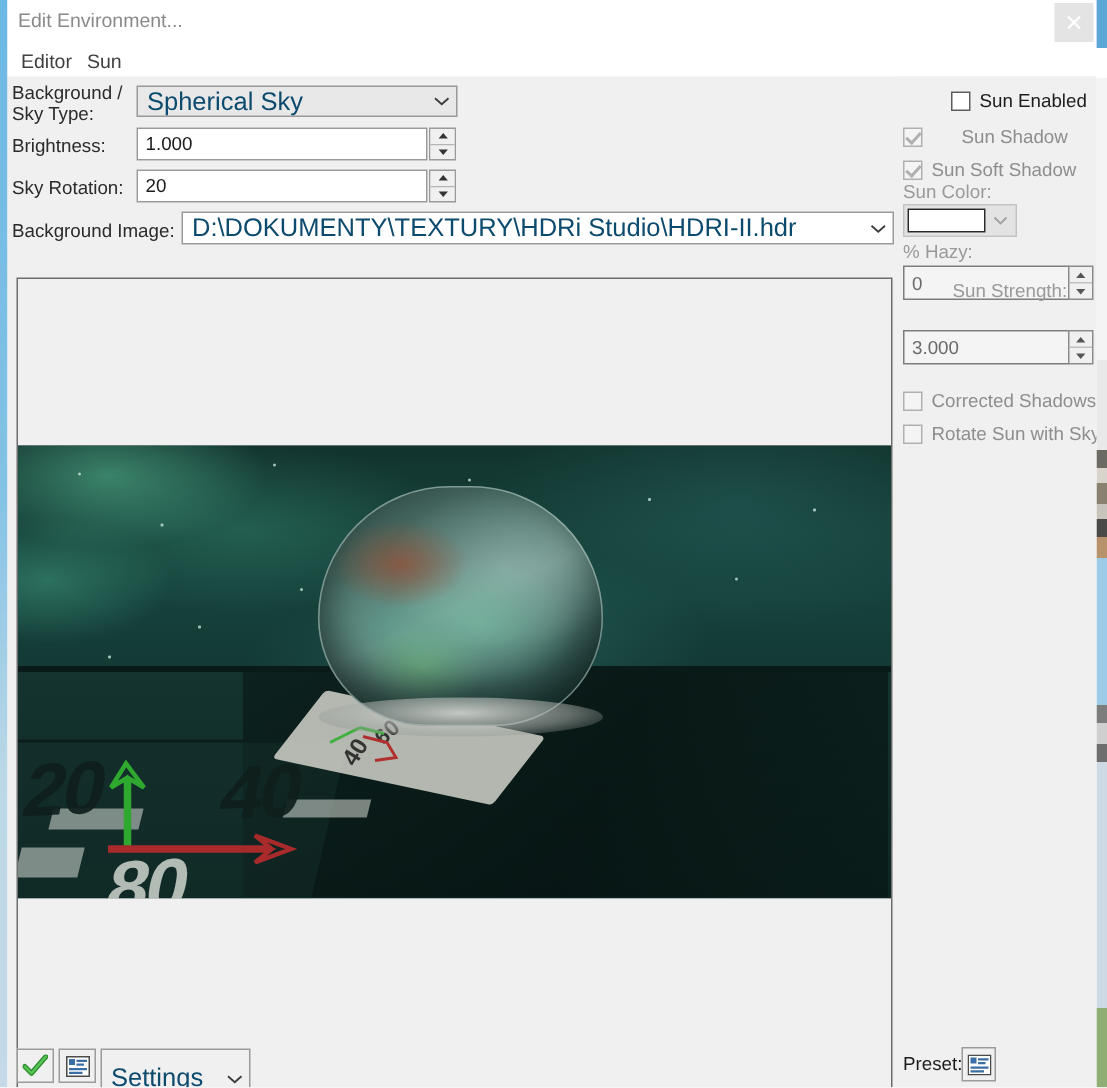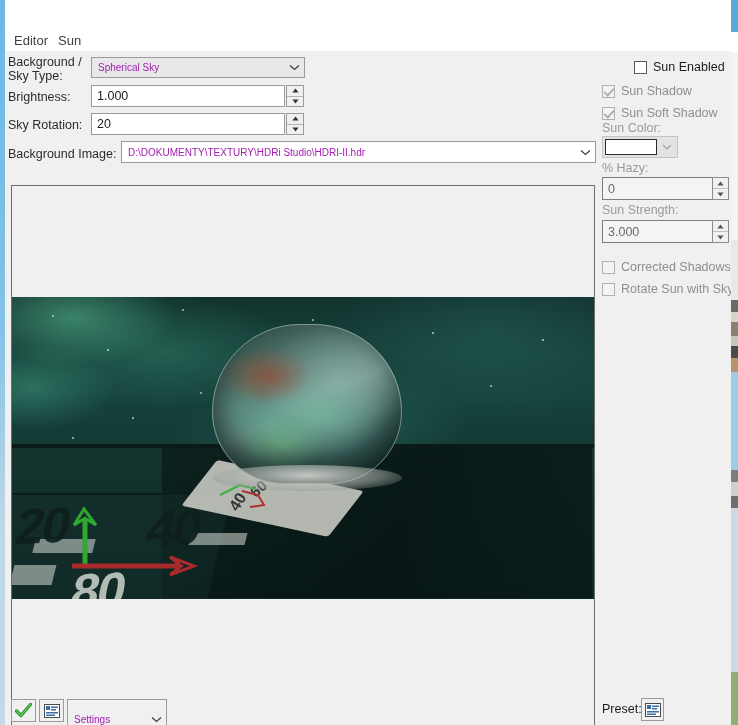--- a/index.html
+++ b/index.html
@@ -130,22 +130,22 @@
     position: absolute;
     background: #e8e8e8;
     border: 1px solid #9a9a9a;
     display: flex;
     align-items: center;
     cursor: pointer;
   }
   .combo .combo-text {
     flex: 1;
     padding-left: 6px;
-    font-size: 10px;
-    color: #a21caf;
+    font-size: 17px;
+    color: #0c4a6e;
     white-space: nowrap;
     overflow: hidden;
   }
   .combo .chev {
     width: 20px;
     display: flex;
     align-items: center;
     justify-content: center;
   }
   .combo-skytype { left: 86px; top: 6px; width: 214px; height: 21px; }
@@ -459,20 +459,29 @@
 <body>
 
 <div id="app">
 
   <div class="bg-sliver"></div>
 
   <div class="window">
 
     <div class="accent-strip"></div>
 
+    <div class="titlebar">
+      <div class="title-text">Edit Environment...</div>
+      <div class="close-btn">
+        <svg width="10" height="10" viewBox="0 0 10 10">
+          <line x1="1" y1="1" x2="9" y2="9" stroke="#ffffff" stroke-width="1.4"></line>
+          <line x1="9" y1="1" x2="1" y2="9" stroke="#ffffff" stroke-width="1.4"></line>
+        </svg>
+      </div>
+    </div>
 
     <div class="menubar">
       <div class="menu-item m0">Editor</div>
       <div class="menu-item m1">Sun</div>
     </div>
 
     <div class="body">
 
       <div class="field-label lbl-skytype">
         <div>Background /</div>
@@ -616,21 +625,21 @@
       </div>
     </div>
 
     <div class="sun-panel">
 
       <div class="chk-row" style="top:9px;margin-left:32px;">
         <div class="chk-box"></div>
         <div class="chk-label">Sun Enabled</div>
       </div>
 
-      <div class="chk-row" style="top:33px;">
+      <div class="chk-row" style="top:33px;gap:20px;">
         <div class="chk-box disabled checked"></div>
         <div class="chk-label disabled">Sun Shadow</div>
       </div>
 
       <div class="chk-row" style="top:55px;">
         <div class="chk-box disabled checked"></div>
         <div class="chk-label disabled">Sun Soft Shadow</div>
       </div>
 
       <div class="panel-label" style="top:70px;">Sun Color:</div>
@@ -651,21 +660,21 @@
               <polygon points="3.5,0.6 6.6,4.4 0.4,4.4" fill="#555"></polygon>
             </svg>
         </div>
         <div class="sb">
           <svg width="7" height="5" viewBox="0 0 7 5">
               <polygon points="3.5,4.4 0.4,0.6 6.6,0.6" fill="#555"></polygon>
             </svg>
         </div>
       </div>
 
-      <div class="panel-label" style="top:152px;">Sun Strength:</div>
+      <div class="panel-label" style="top:136px;margin-left:33px;">Sun Strength:</div>
       <div class="tb-disabled" style="top:169px; width:111px; height:23px;">3.000</div>
       <div class="spin-disabled" style="left:114px; top:169px; height:23px;">
         <div class="sb up">
           <svg width="7" height="5" viewBox="0 0 7 5">
               <polygon points="3.5,0.6 6.6,4.4 0.4,4.4" fill="#555"></polygon>
             </svg>
         </div>
         <div class="sb">
           <svg width="7" height="5" viewBox="0 0 7 5">
               <polygon points="3.5,4.4 0.4,0.6 6.6,0.6" fill="#555"></polygon>

